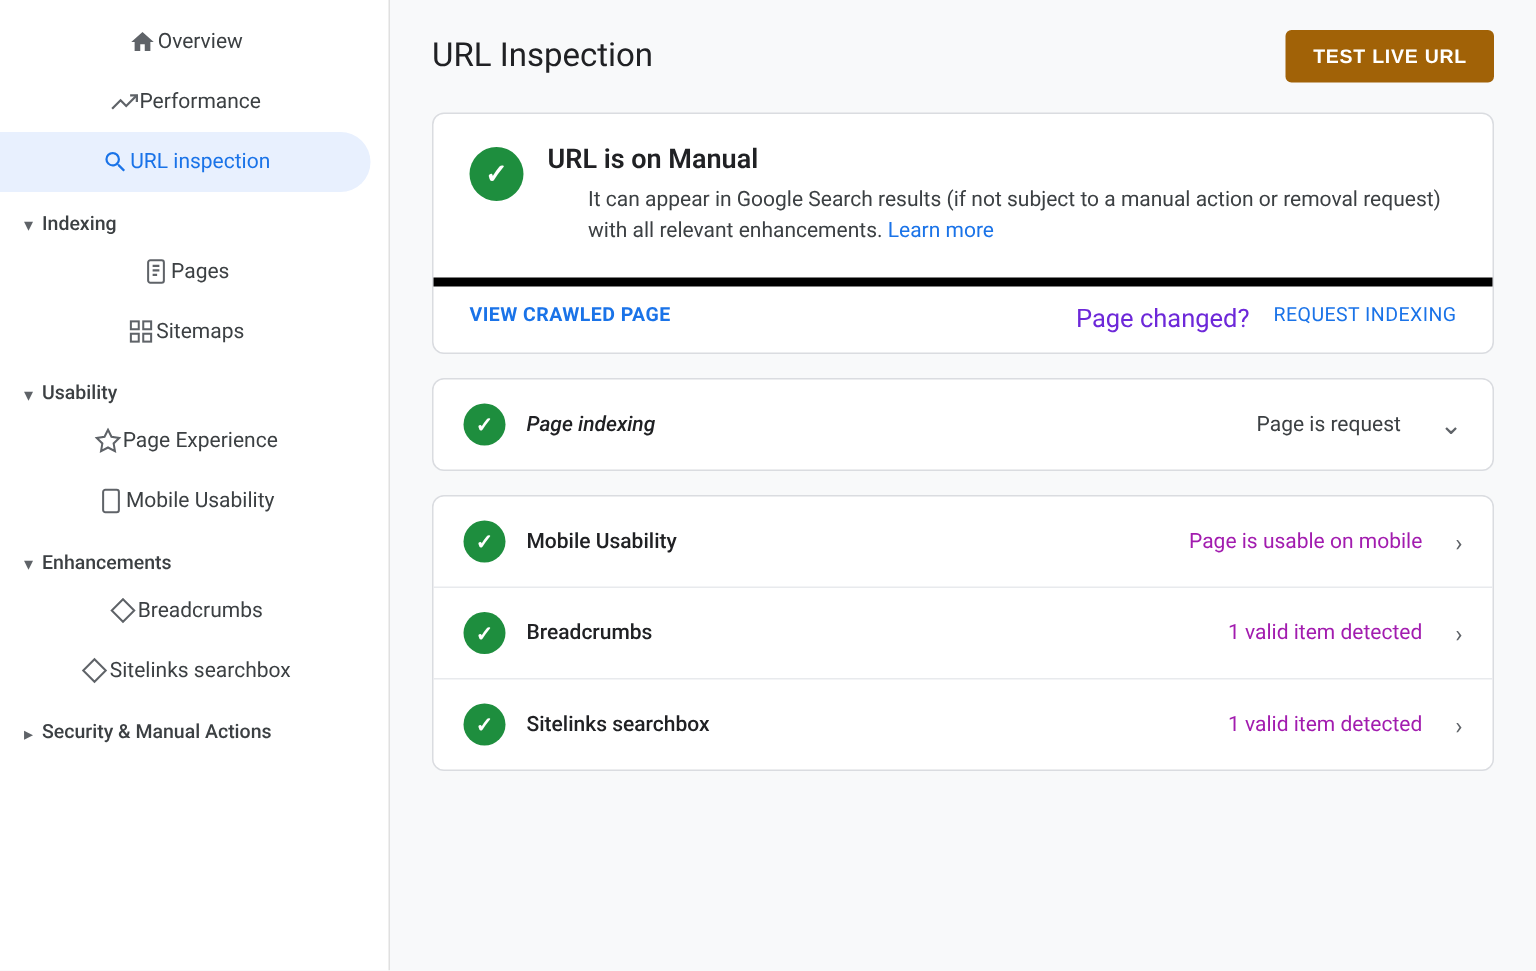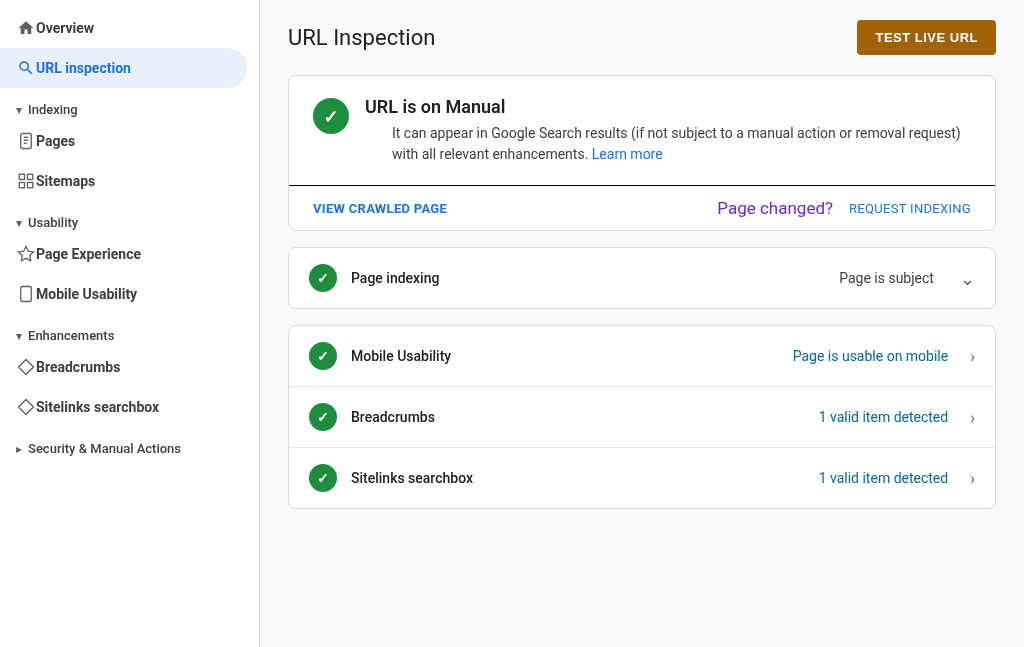--- a/index.html
+++ b/index.html
@@ -25,21 +25,22 @@
     }
     .sidebar-item {
       display: flex;
       align-items: center;
       padding: 10px 16px;
       cursor: pointer;
       border-radius: 0 24px 24px 0;
       margin-right: 12px;
       color: #3c4043;
       font-size: 14px;
-      font-weight: 700;
+      font-weight: 400;
+      justify-content: center;
     }
     .sidebar-item.active { background: #e8f0fe; color: #1a73e8; }
     .sidebar-item.active .sidebar-icon { color: #1a73e8; }
     .sidebar-icon {
       width: 20px;
       height: 20px;
       display: flex;
       align-items: center;
       justify-content: center;
       color: #5f6368;
@@ -133,23 +134,23 @@
       line-height: 1.5;
       margin-left: 27px;
     }
     .url-status-content a {
       color: #1a73e8;
       text-decoration: none;
     }
 
     .url-actions {
       display: flex;
-      align-items: center;
+      align-items: flex-start;
       padding: 12px 24px;
-      border-top: 1px solid #000000;
+      border-top: 6px solid #000000;
       gap: 16px;
     }
     .action-link {
       font-size: 13px;
       font-weight: 700;
       color: #1a73e8;
       text-transform: uppercase;
       letter-spacing: 0.3px;
       cursor: pointer;
       text-decoration: none;
@@ -173,20 +174,21 @@
       display: flex;
       align-items: center;
       padding: 16px 20px;
       gap: 14px;
     }
     .indexing-label {
       font-size: 14px;
       font-weight: 500;
       color: #202124;
       flex: 1;
+      font-style: italic;
     }
     .indexing-status {
       font-size: 14px;
       color: #3c4043;
       margin-right: 12px;
     }
     .chevron-icon {
       color: #5f6368;
       font-size: 18px;
     }
@@ -208,21 +210,21 @@
     }
     .enhancement-row:last-child { border-bottom: none; }
     .enhancement-label {
       font-size: 14px;
       font-weight: 500;
       color: #202124;
       flex: 1;
     }
     .enhancement-status {
       font-size: 14px;
-      color: #0369a1;
+      color: #a21caf;
       margin-right: 8px;
     }
     .chevron-right {
       color: #5f6368;
       font-size: 16px;
     }
 
     .green-check-sm {
       width: 28px;
       height: 28px;
@@ -246,20 +248,29 @@
 
   <div class="sidebar-item">
     <span class="sidebar-icon">
       <svg width="18" height="18" viewBox="0 0 24 24" fill="currentColor">
           <path d="M10 20v-6h4v6h5v-8h3L12 3 2 12h3v8z"></path>
         </svg>
     </span>
     <span>Overview</span>
   </div>
 
+  <div class="sidebar-item">
+    <span class="sidebar-icon">
+      <svg width="18" height="18" viewBox="0 0 24 24" fill="none" stroke="currentColor" stroke-width="2">
+          <polyline points="23 6 13.5 15.5 8.5 10.5 1 18"></polyline>
+          <polyline points="17 6 23 6 23 12"></polyline>
+        </svg>
+    </span>
+    <span>Performance</span>
+  </div>
 
   <div class="sidebar-item active">
     <span class="sidebar-icon">
       <svg width="18" height="18" viewBox="0 0 24 24" fill="currentColor">
           <path d="M15.5 14h-.79l-.28-.27A6.471 6.471 0 0 0 16 9.5 6.5 6.5 0 1 0 9.5 16c1.61 0 3.09-.59 4.23-1.57l.27.28v.79l5 4.99L20.49 19l-4.99-5zm-6 0C7.01 14 5 11.99 5 9.5S7.01 5 9.5 5 14 7.01 14 9.5 11.99 14 9.5 14z"></path>
         </svg>
     </span>
     <span>URL inspection</span>
   </div>
 
@@ -374,21 +385,21 @@
       <span class="request-indexing-link">REQUEST INDEXING</span>
     </div>
   </div>
 
   <div class="card">
     <div class="indexing-row">
       <div class="green-check-sm">
         <span>✓</span>
       </div>
       <span class="indexing-label">Page indexing</span>
-      <span class="indexing-status">Page is subject</span>
+      <span class="indexing-status">Page is request</span>
       <span class="chevron-icon">⌄</span>
     </div>
   </div>
 
 
   <div class="card">
 
     <div class="enhancement-row">
       <div class="green-check-sm">
         <span>✓</span>

